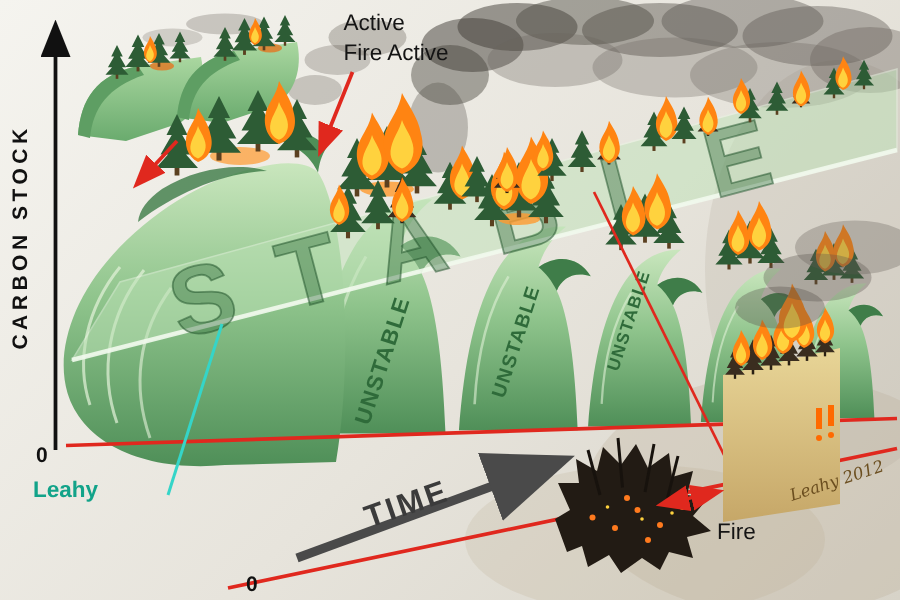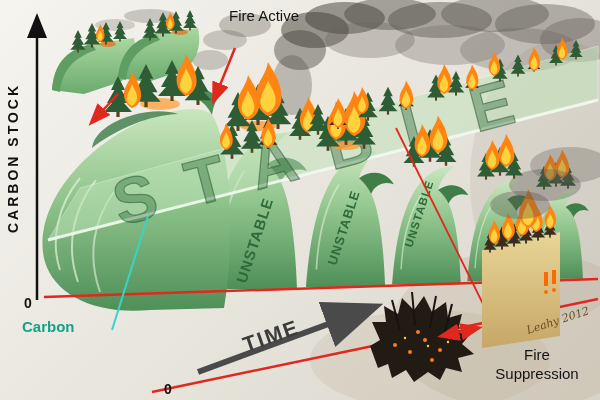--- a/index.html
+++ b/index.html
@@ -6,21 +6,21 @@
   .stage{
     position:relative;width:600px;height:400px;overflow:hidden;
     font-family:"Liberation Sans",sans-serif;
     background:linear-gradient(135deg,#f5f4ef 0%,#e7e4dc 55%,#d7d3c8 100%);
   }
   .stage svg{position:absolute;left:0;top:0;}
   .lbl{position:absolute;z-index:5;}
   .lbl div{white-space:nowrap;}
   .lbl-active{left:229px;top:6px;font-size:15px;line-height:1.3;color:#141414;}
   .lbl-carry{left:22px;top:318px;font-size:15px;line-height:1.25;font-weight:bold;color:#12a389;}
-  .lbl-suppr{left:478px;top:346px;width:118px;text-align:center;font-size:15px;line-height:1.25;color:#141414;}
+  .lbl-suppr{left:478px;top:346px;width:118px;font-size:15px;line-height:1.25;color:#141414;}
 </style>
 </head>
 <body>
 
 <div class="stage">
 
 <svg width="600" height="400" viewBox="0 0 600 400">
   <defs>
     <linearGradient id="gradWave" x1="0" y1="0" x2="0" y2="1">
       <stop offset="0" stop-color="#c9e6bd"></stop>
@@ -274,25 +274,25 @@
     <ellipse cx="545" cy="185" rx="36" ry="16" fill="#55504a" opacity="0.33"></ellipse>
     <ellipse cx="570" cy="165" rx="40" ry="18" fill="#605a52" opacity="0.3"></ellipse>
   </g>
 
   <line x1="442" y1="336" x2="478" y2="328" stroke="#e0281e" stroke-width="2.5" marker-end="url(#redHead)" marker-start="url(#redHeadR)"></line>
 
   <text transform="translate(528,334) rotate(-18)" font-family="DejaVu Serif, serif" font-style="italic" font-size="11" fill="#6b4e1f">Leahy 2012</text>
 </svg>
 
 <div class="lbl lbl-active">
+  <div>Active</div>
   <div>Fire Active</div>
 </div>
 
 <div class="lbl lbl-carry">
-  <div>Carbon</div>
+  <div>Leahy</div>
 </div>
 
 <div class="lbl lbl-suppr">
   <div>Fire</div>
-  <div>Suppression</div>
 </div>
 
 </div>
 
 </body></html>

